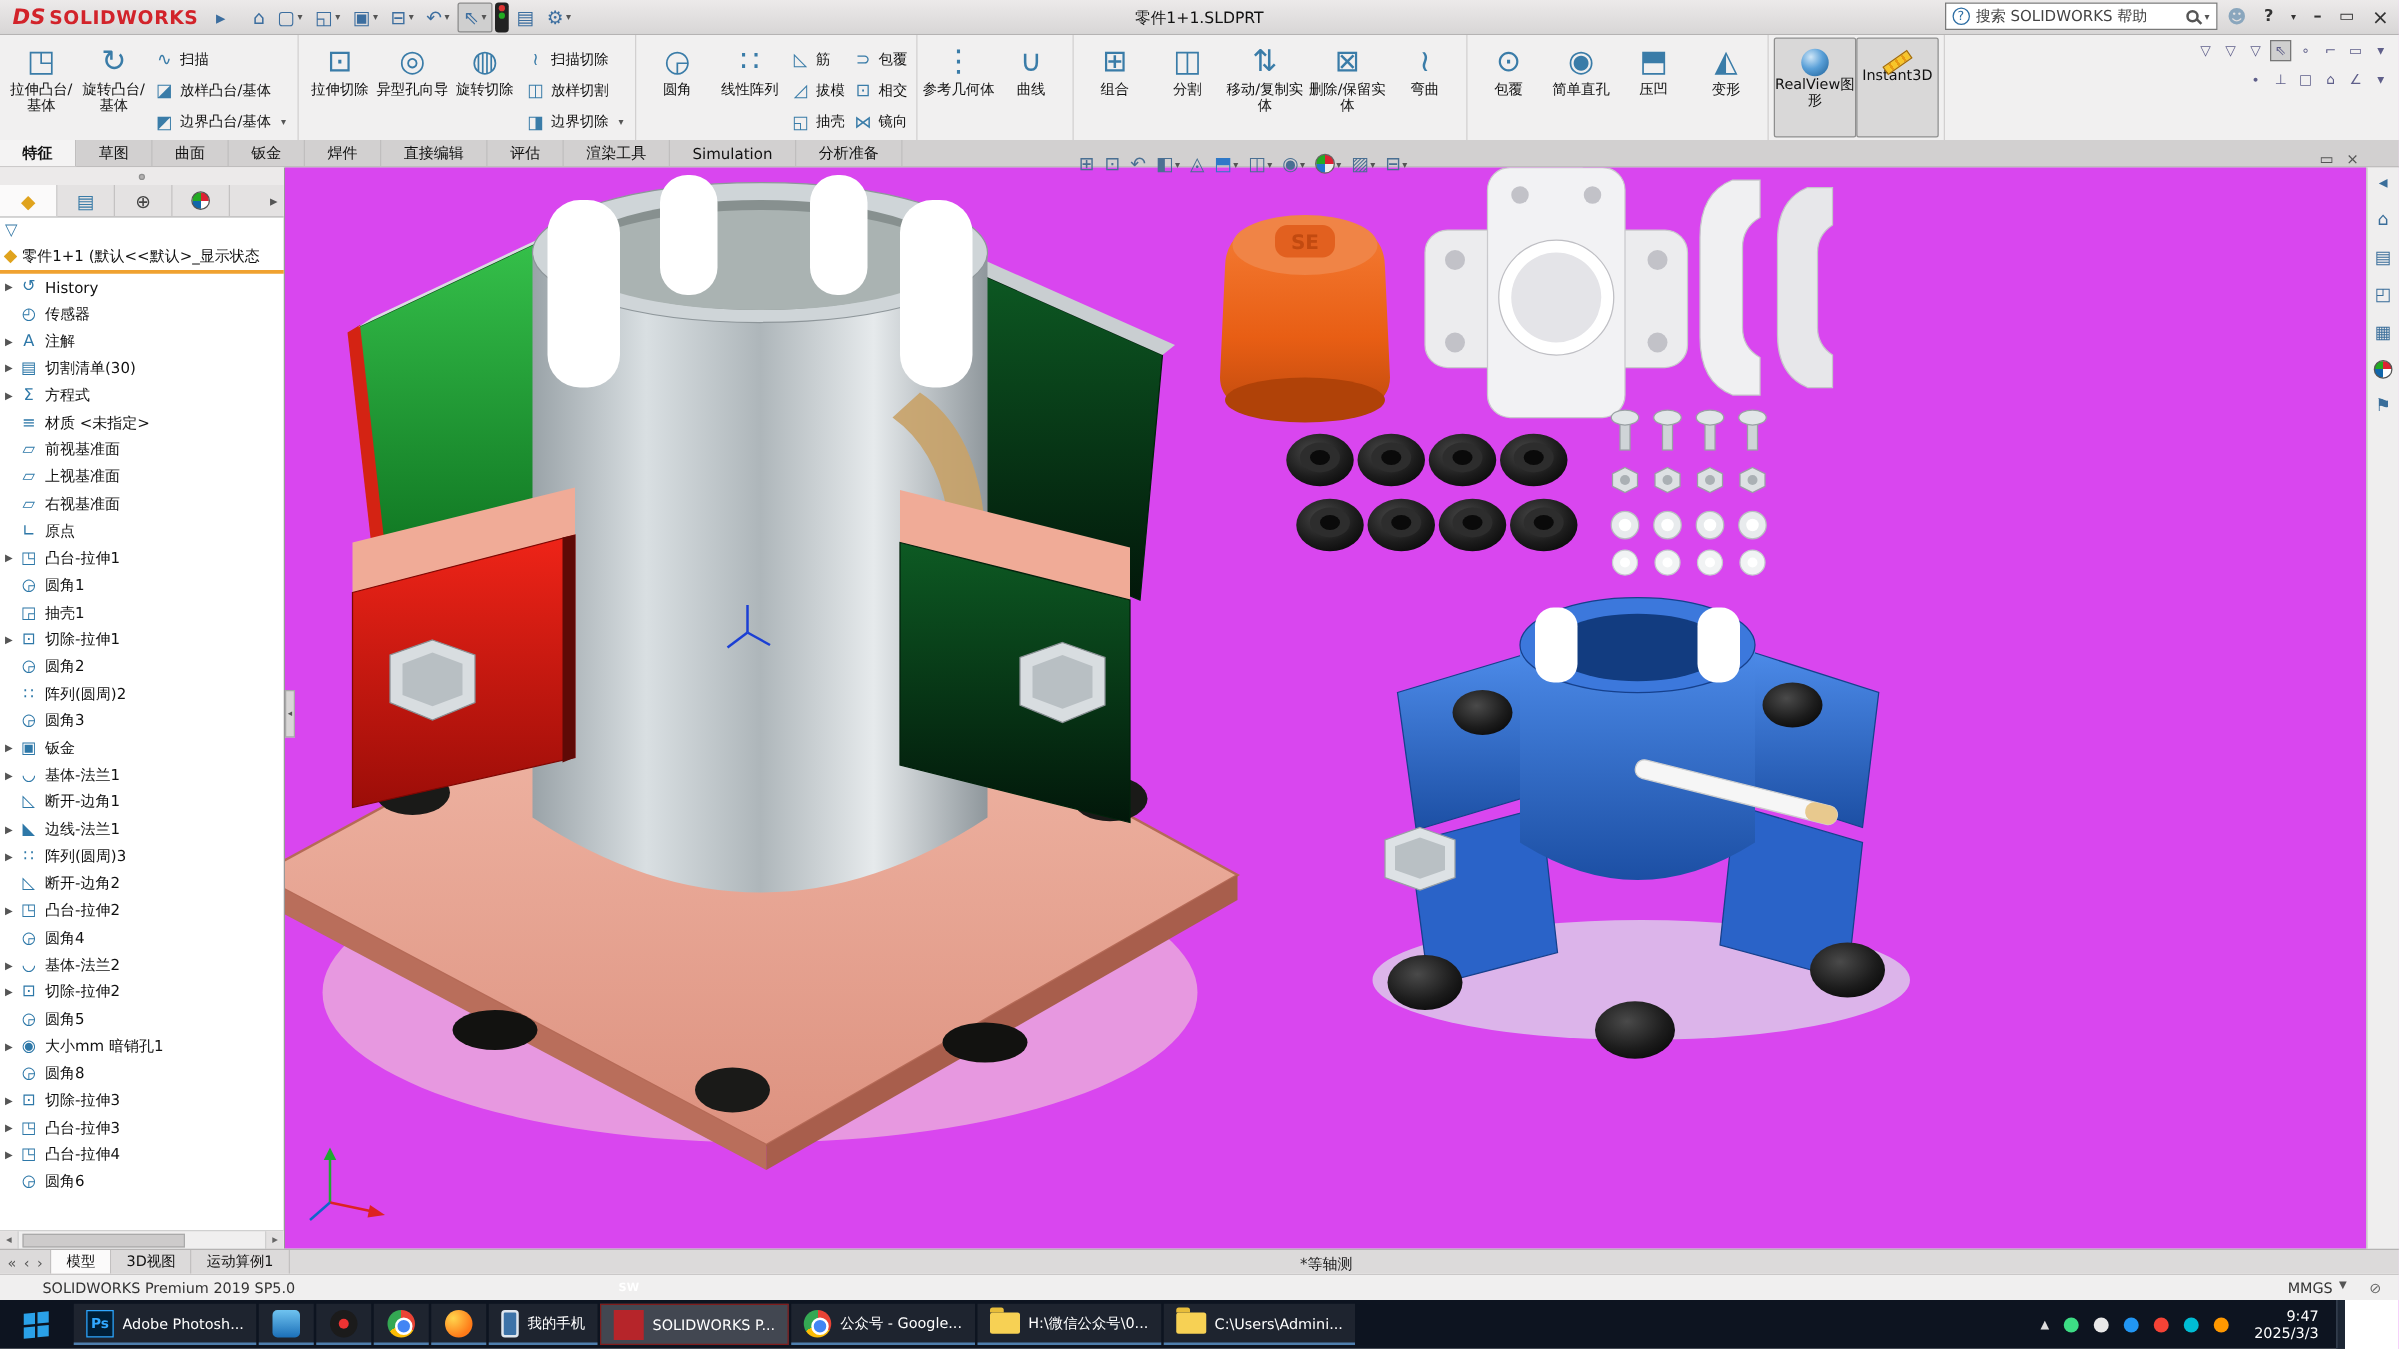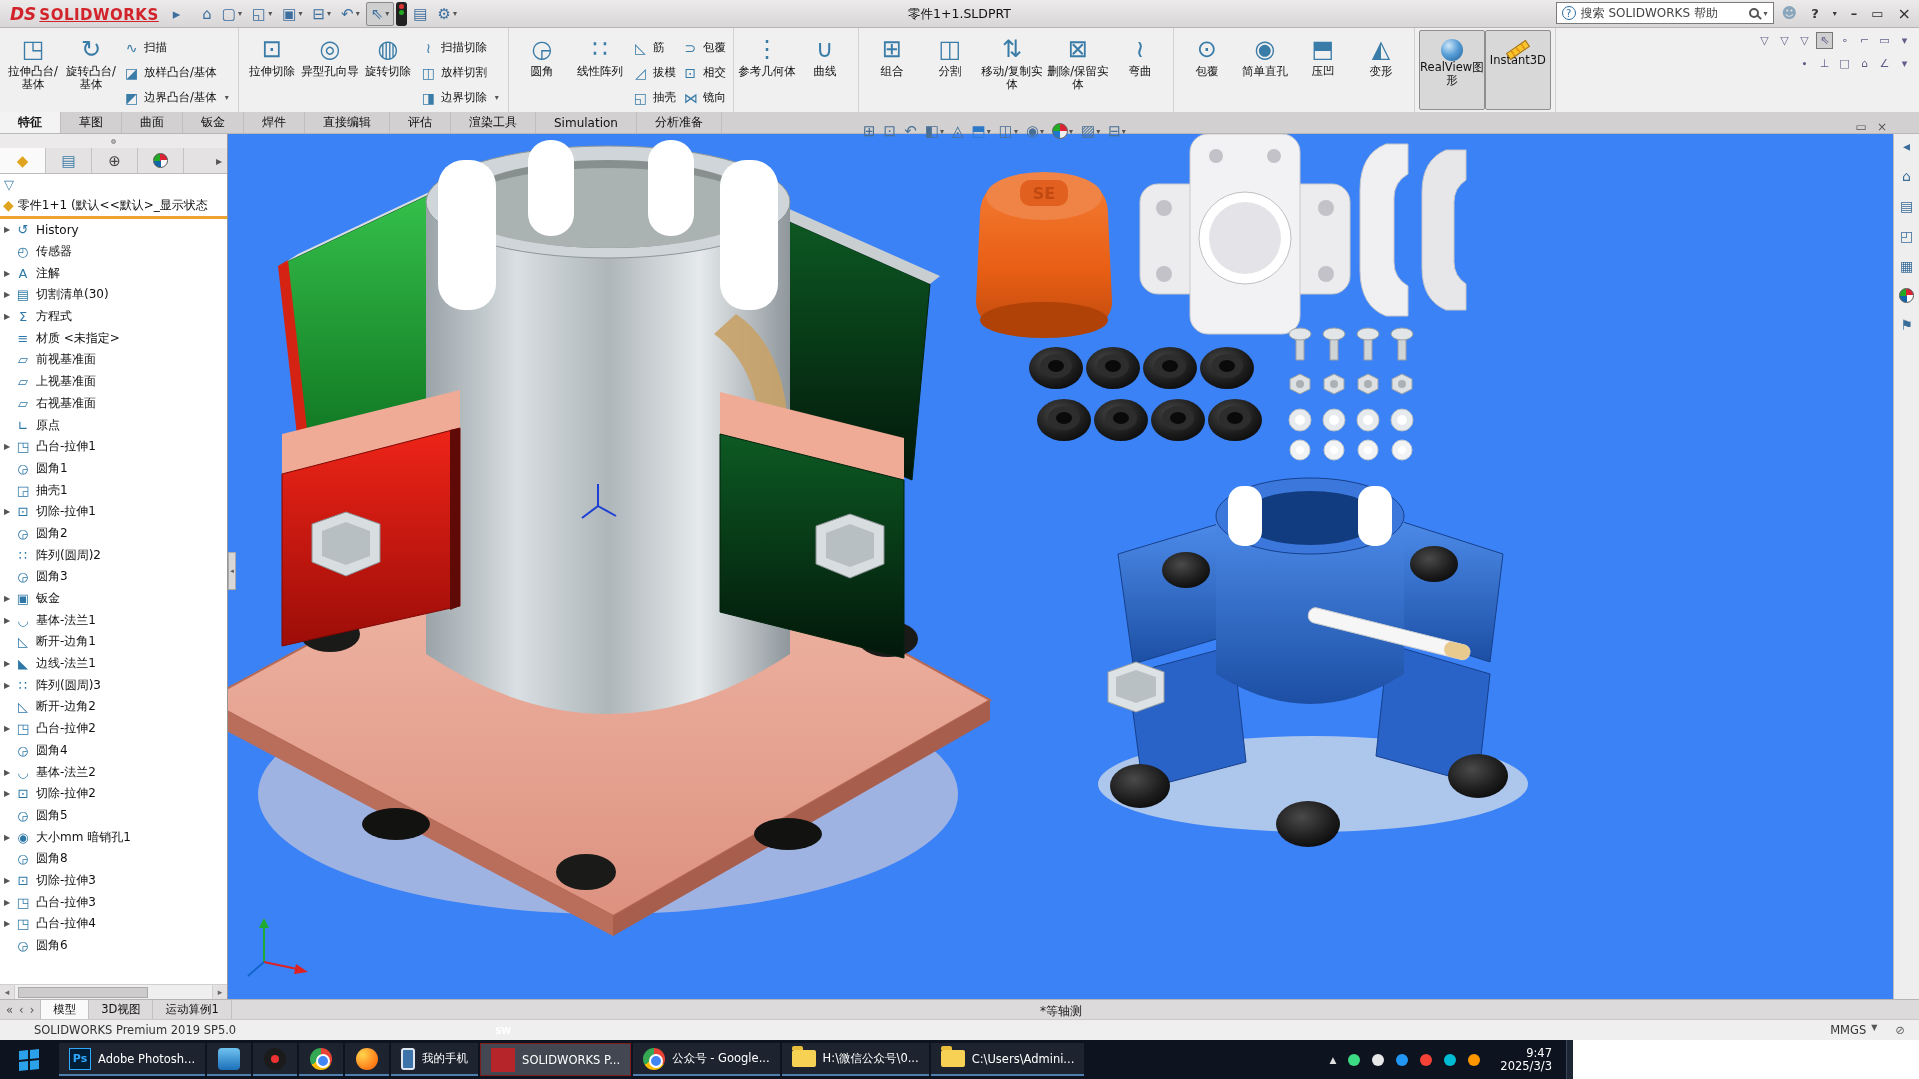--- a/index.html
+++ b/index.html
@@ -5,21 +5,21 @@
   * { margin:0; padding:0; box-sizing:border-box; }
   html,body { width:1919px; height:1079px; overflow:hidden;
     font-family:"DejaVu Sans","Liberation Sans",sans-serif; font-size:12px; color:#111; }
 
   
   #titlebar { position:absolute; left:0; top:0; width:1919px; height:28px;
     background:linear-gradient(#eceaea,#d8d6d6); border-bottom:1px solid #b5b3b3;
     display:flex; align-items:center; }
   .logo { display:flex; align-items:baseline; padding:0 10px; }
   .logo .ds { color:#d2232a; font-weight:bold; font-style:italic; font-size:17px; }
-  .logo .sw { color:#d2232a; font-weight:bold; font-size:15px; letter-spacing:.5px; margin-left:3px;text-decoration:underline; }
+  .logo .sw { color:#d2232a; font-weight:bold; font-size:15px; letter-spacing:.5px; margin-left:3px; }
   .qat { display:flex; align-items:center; gap:2px; margin-left:14px; }
   .qbtn { display:flex; align-items:center; height:24px; padding:0 4px; color:#3c6e9f; font-size:15px; }
   .qbtn .car { font-size:8px; color:#555; margin-left:2px; }
   .pressed-box { border:1px solid #8a8a8a; background:#cfcfcf; border-radius:2px; }
   .tl { display:inline-flex; flex-direction:column; gap:1px; padding:2px 3px; background:#222; border-radius:3px; }
   .tl i { width:5px; height:5px; border-radius:50%; }
   #doc-title { position:absolute; left:0; right:0; top:0; height:28px; display:flex;
     align-items:center; justify-content:center; font-size:12.5px; pointer-events:none; }
   .tb-right { position:absolute; right:8px; top:2px; display:flex; align-items:center; gap:8px; }
   #searchbox { display:flex; align-items:center; gap:5px; width:218px; height:22px;
@@ -96,21 +96,21 @@
   .tlabel { padding-left:4px; font-size:12px; }
   #tree-hscroll { position:absolute; left:0; bottom:0; width:227px; height:15px;
     background:#f0efef; border-top:1px solid #d0d0d0; display:flex; align-items:center; }
   .scr-btn { width:15px; height:14px; display:flex; align-items:center; justify-content:center;
     color:#666; font-size:9px; background:#e3e1e1; border-right:1px solid #cfcfcf; }
   .scr-btn.r { border-left:1px solid #cfcfcf; border-right:none; }
   #scr-thumb { width:130px; height:11px; background:#cdcbcb; border:1px solid #aaa; margin-left:3px; }
   #scr-track { flex:1; }
 
   
-  #viewport { position:absolute; left:228px; top:134px; width:1665px; height:865px; background:#3b82f6; overflow:hidden; }
+  #viewport { position:absolute; left:228px; top:134px; width:1665px; height:865px; background:#d946ef; overflow:hidden; }
   #headsup { position:absolute; left:860px; top:119px; display:flex; align-items:center; gap:2px; z-index:5; }
   .hbtn { display:flex; align-items:center; height:24px; padding:0 3px; color:#4a6f93; font-size:15px; }
   .hbtn .car { font-size:8px; color:#555; margin-left:1px; }
   .huball { width:16px; height:16px; border-radius:50%;
     background:conic-gradient(#d23 0 25%, #eee 25% 50%, #27c 50% 75%, #2a2 75%); border:1px solid #666; }
   #docwin-ctl { position:absolute; right:32px; top:120px; display:flex; gap:10px; color:#555; font-size:12px; z-index:5; }
   #view-label { position:absolute; left:1040px; top:984px; font-size:12px; color:#222; z-index:4;margin-top:19px; }
   #splitter { position:absolute; left:228px; top:552px; width:8px; height:38px; background:#d8d6d6;
     border:1px solid #a8a8a8; display:flex; align-items:center; justify-content:center; font-size:7px; color:#555; z-index:6; }
 
@@ -128,21 +128,21 @@
 
   
   #statusbar { position:absolute; left:0; top:1019px; width:1919px; height:21px;
     background:#f0efef; border-top:1px solid #cac8c8; display:flex; align-items:center; font-size:11.5px; color:#333;padding-left:28px; }
   #status-left { padding-left:6px; }
   #status-right { margin-left:auto; display:flex; align-items:center; gap:18px; padding-right:14px; }
   #units { display:flex; align-items:flex-start; gap:5px; }
   #units .car { font-size:8px; color:#555; }
 
   
-  #taskbar { position:absolute; left:0; top:1040px; width:1573px; height:39px;
+  #taskbar { position:absolute; left:0; top:1040px; width:1876px; height:39px;
     background:#0d1420; display:flex; align-items:stretch; color:#fff; }
   #startbtn { width:58px; display:flex; align-items:center; justify-content:center; }
   .winlogo { display:grid; grid-template-columns:9px 9px; grid-template-rows:9px 9px; gap:2px; transform:skewY(-6deg); }
   .winlogo i { background:#2aa1e8; }
   .tkbtn { display:flex; align-items:center; gap:7px; padding:0 10px; margin:3px 1px;
     background:rgba(255,255,255,.07); border-bottom:2px solid #4f7fae; max-width:158px; }
   .tkbtn.icononly { width:44px; justify-content:center; }
   .tkbtn.active { background:rgba(255,255,255,.22); border:1px solid #7f1d1d; }
   .tkbtn .lbl { font-size:11.5px; white-space:nowrap; overflow:hidden; }
   .ps-icon { width:22px; height:22px; background:#001e36; color:#31a8ff; font-size:11px; font-weight:bold;

